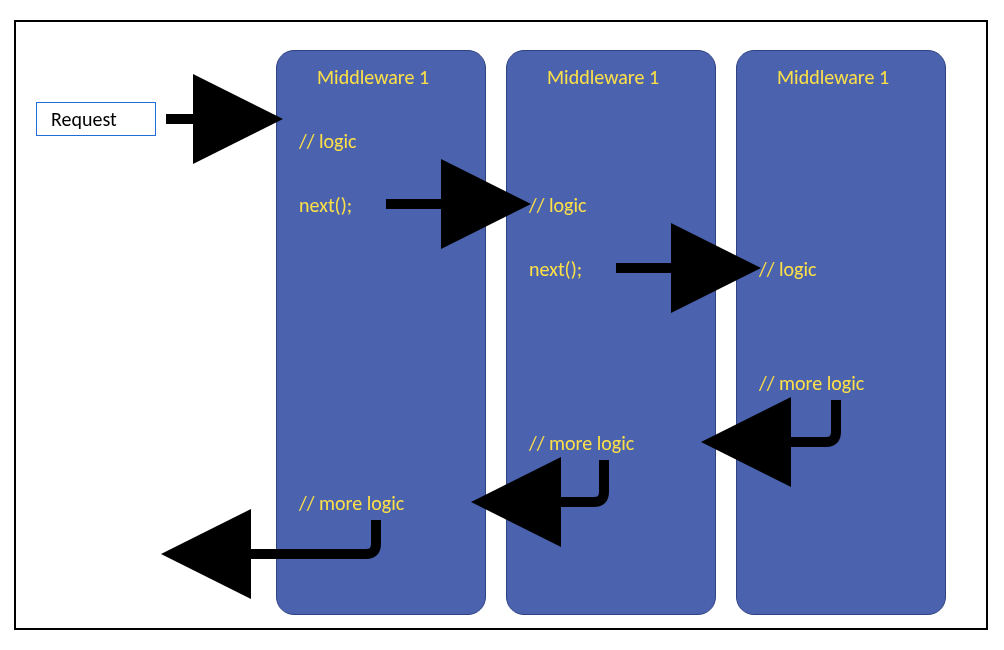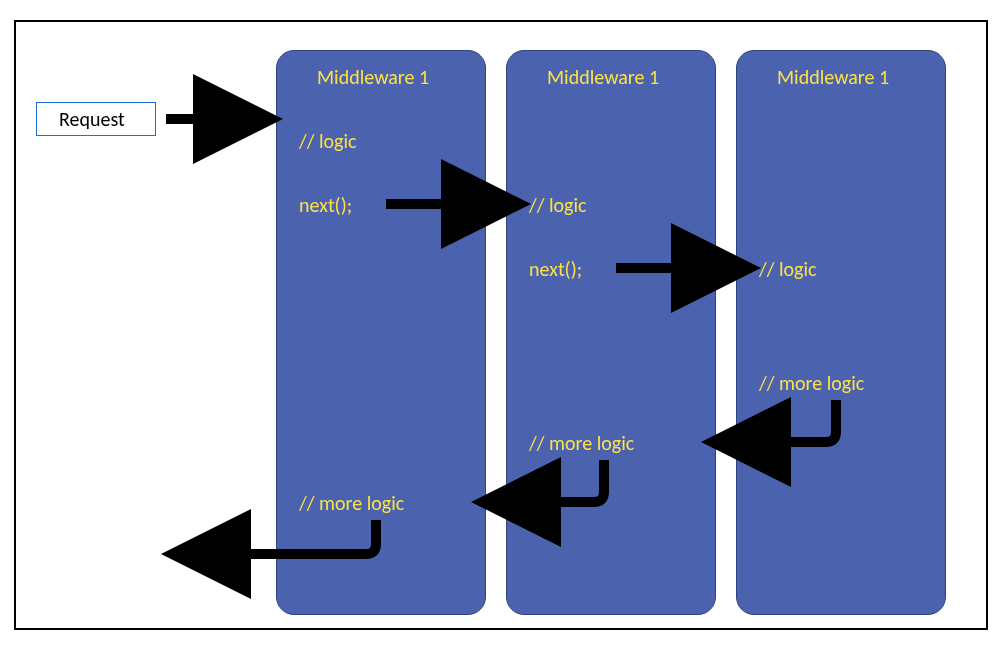--- a/index.html
+++ b/index.html
@@ -36,21 +36,21 @@
     color: #fde047;
     font-size: 20px;
     white-space: nowrap;
   }
   .iobox {
     position: absolute;
     border: 1.5px solid #1f6fd6;
     background: #ffffff;
     color: #000;
     font-size: 20px;
-    padding: 4px 22px;
+    padding: 4px 14px;
     box-sizing: border-box;
   }
   svg.arrow {
     position: absolute;
     overflow: visible;
     pointer-events: none;
   }
 </style>
 </head>
 <body>

